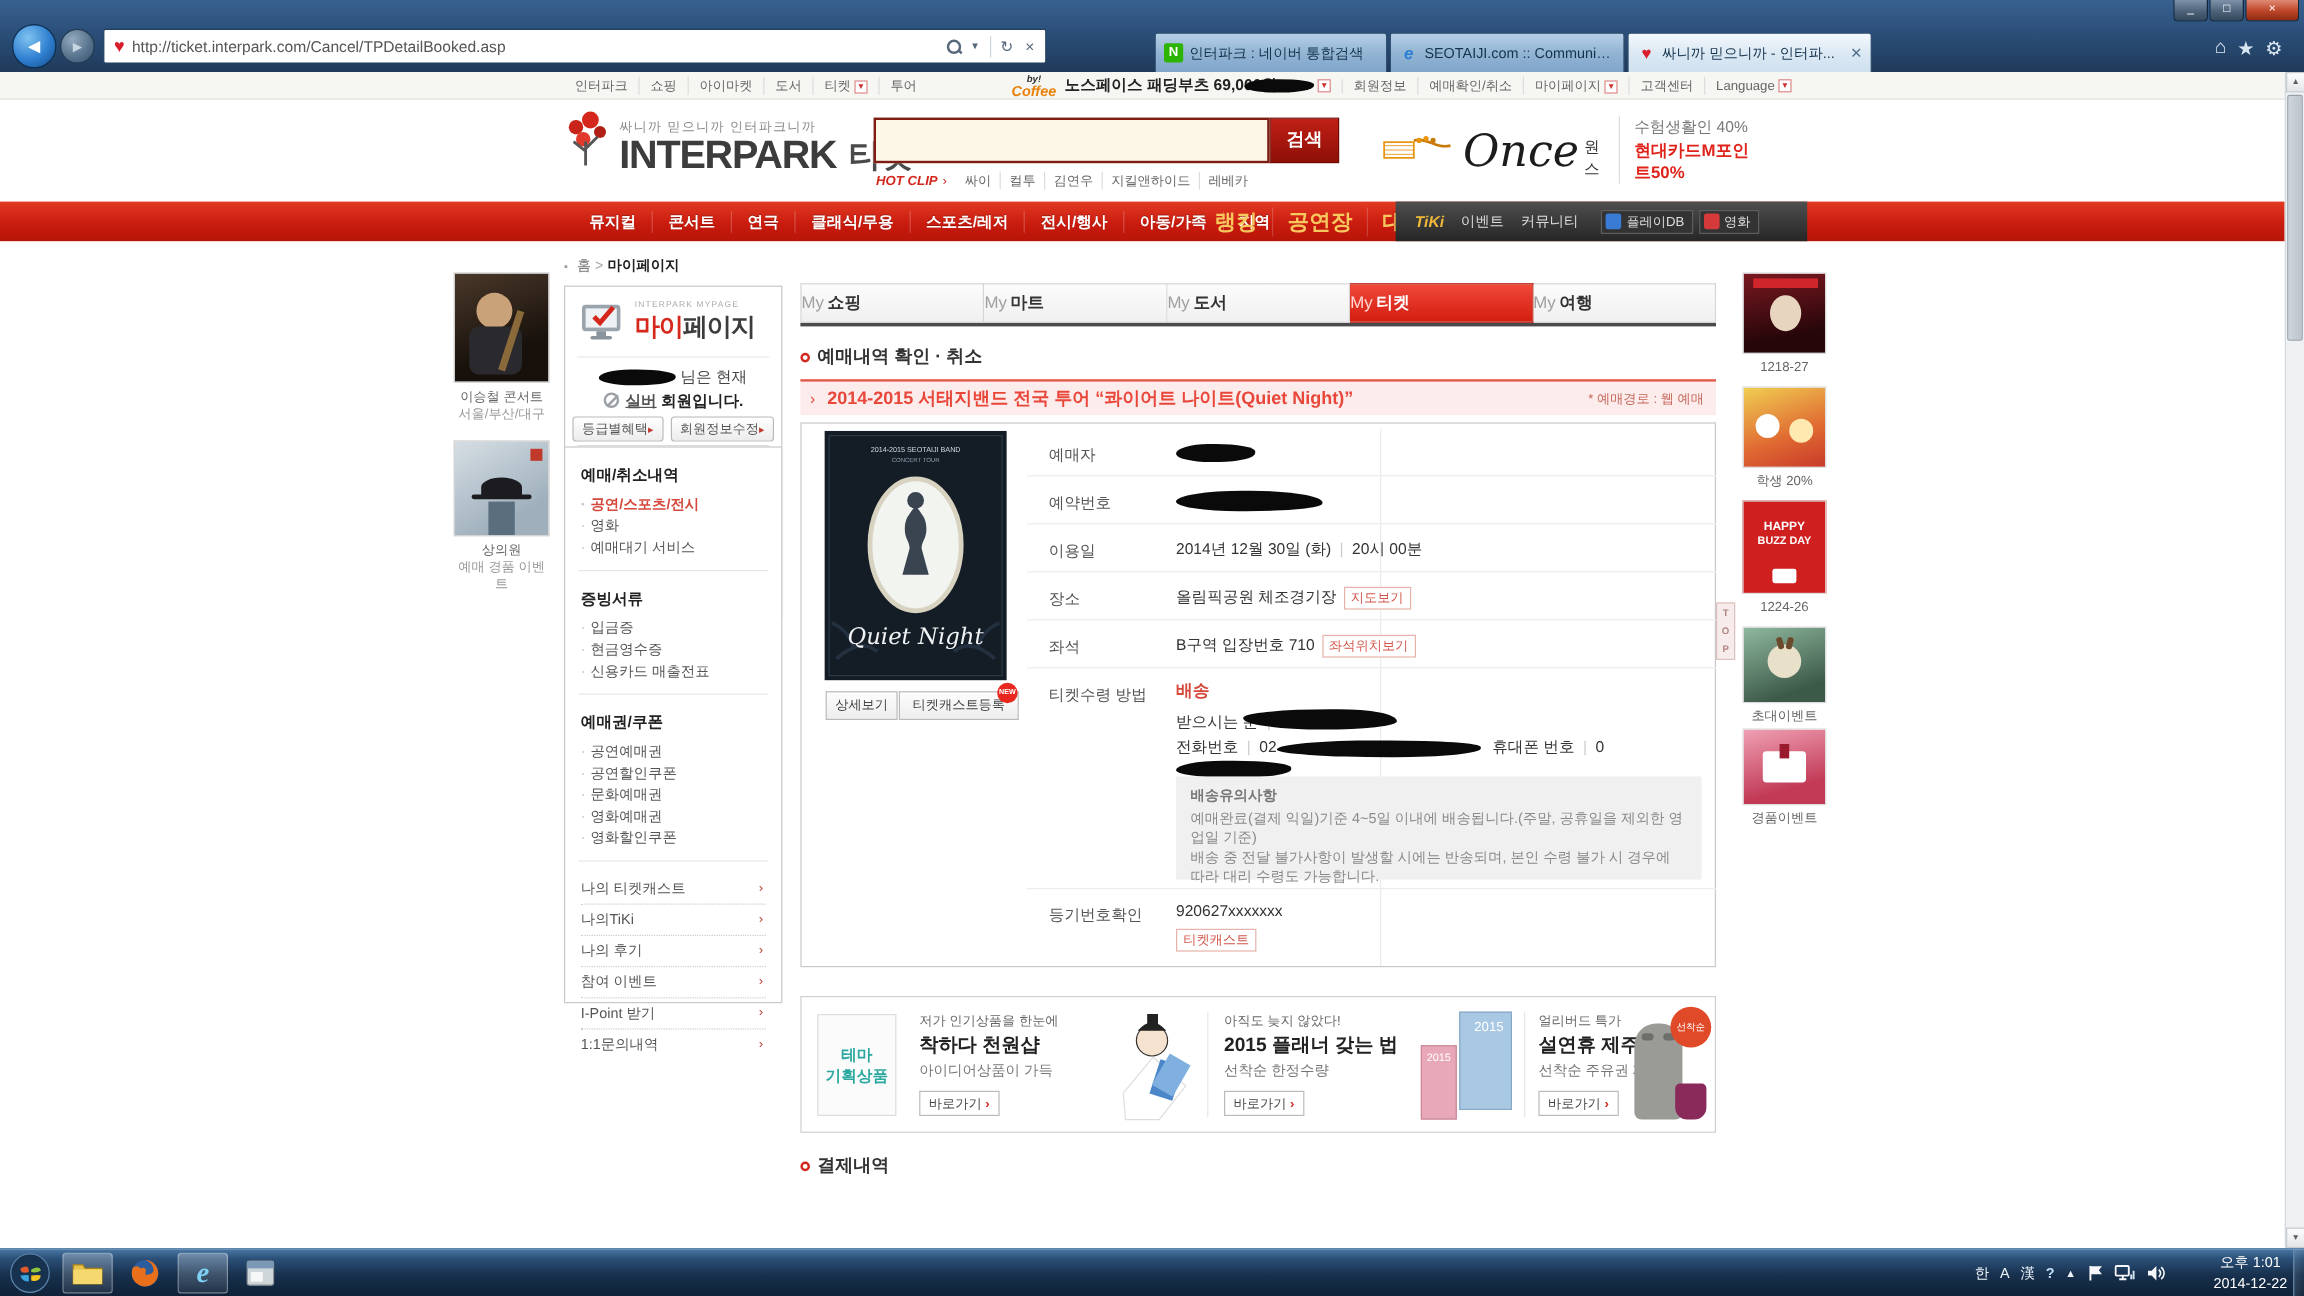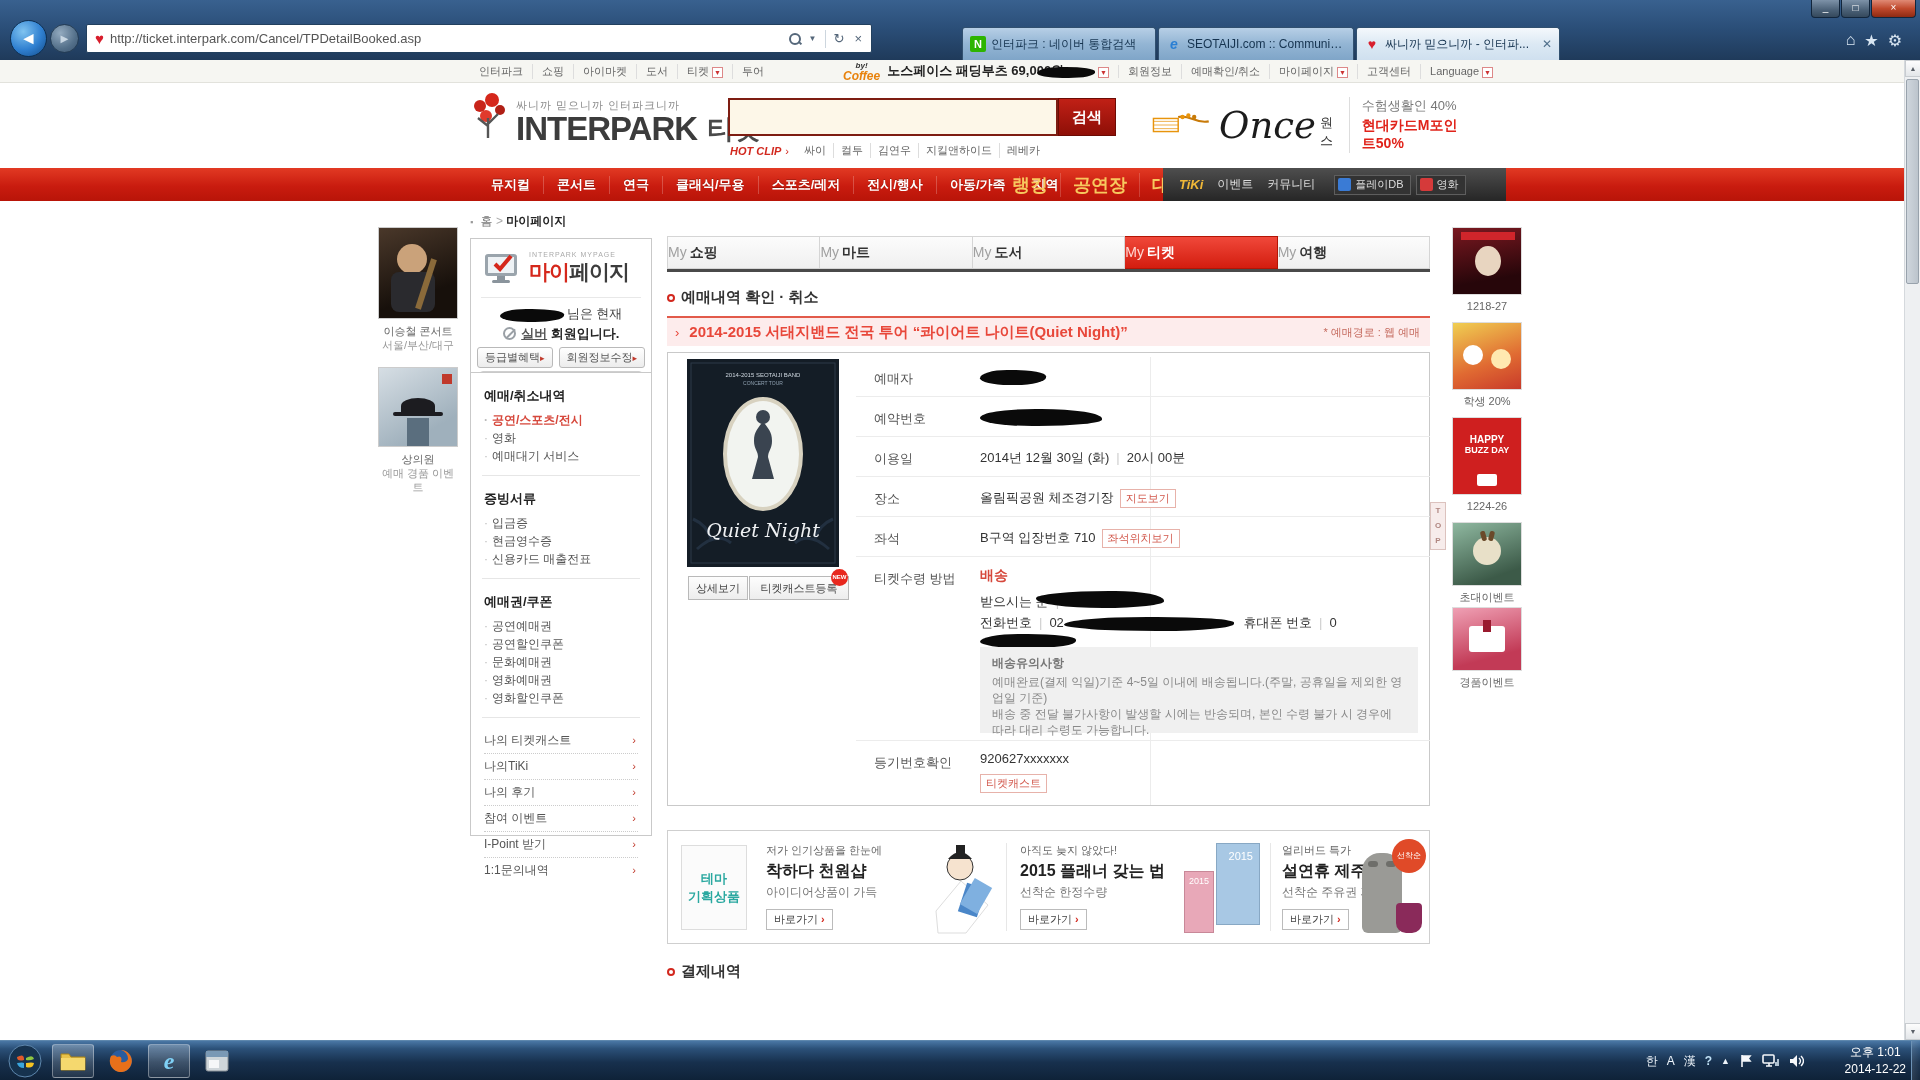--- a/index.html
+++ b/index.html
@@ -97,21 +97,21 @@
   .cap .sub { color:#999; }
 
   
   .pbox { position:absolute; left:470px; top:178px; width:182px; height:278px; border:1px solid #c9c9c9; background:#fff; }
   .mp-logo { position:absolute; left:12px; top:12px; display:flex; align-items:center; }
   .mp-txt .s { font-size:7px; color:#aaa; letter-spacing:1px; }
   .mp-txt .b { font-size:21px; font-weight:bold; letter-spacing:-1px; }
   .mp-txt .b .r { color:#d5271b; }
   .mp-txt .b .d { color:#3c3c3c; }
   .pdiv { position:absolute; left:10px; right:10px; top:58px; border-top:1px solid #e8e8e8; }
-  .pname { position:absolute; left:0; right:0; top:66px; text-align:center; font-size:13px; color:#444;font-family:Liberation Serif, serif; }
+  .pname { position:absolute; left:0; right:0; top:66px; text-align:center; font-size:13px; color:#444; }
   .pgrade { position:absolute; left:0; right:0; top:86px; text-align:center; font-size:13px; color:#222; font-weight:bold; }
   .pgrade .lk { text-decoration:underline; color:#555; }
   .noicon { display:inline-block; width:13px; height:13px; border:2px solid #9aa0a6; border-radius:50%; position:relative; vertical-align:-2px; margin-right:2px; }
   .noicon::after { content:""; position:absolute; left:-1px; top:4px; width:13px; height:2px; background:#9aa0a6; transform:rotate(-45deg); }
   .pbtns { position:absolute; left:0; right:0; top:108px; display:flex; justify-content:center; gap:6px; }
   .chip { display:inline-block; border:1px solid #b9b9b9; border-radius:3px; background:linear-gradient(#fff,#ececec); font-size:11px; color:#555; padding:2px 7px; white-space:nowrap; }
   .chip .ra { color:#c0392b; font-size:9px; }
   .ipoint { position:absolute; left:8px; top:132px; width:164px; height:138px; border:1px solid #cfcfcf; border-radius:4px; background:#fff; }
   .ip-h { position:absolute; left:10px; top:7px; font-size:14px; font-weight:bold; color:#222; }
   .ip-conv { position:absolute; right:7px; top:5px; }

